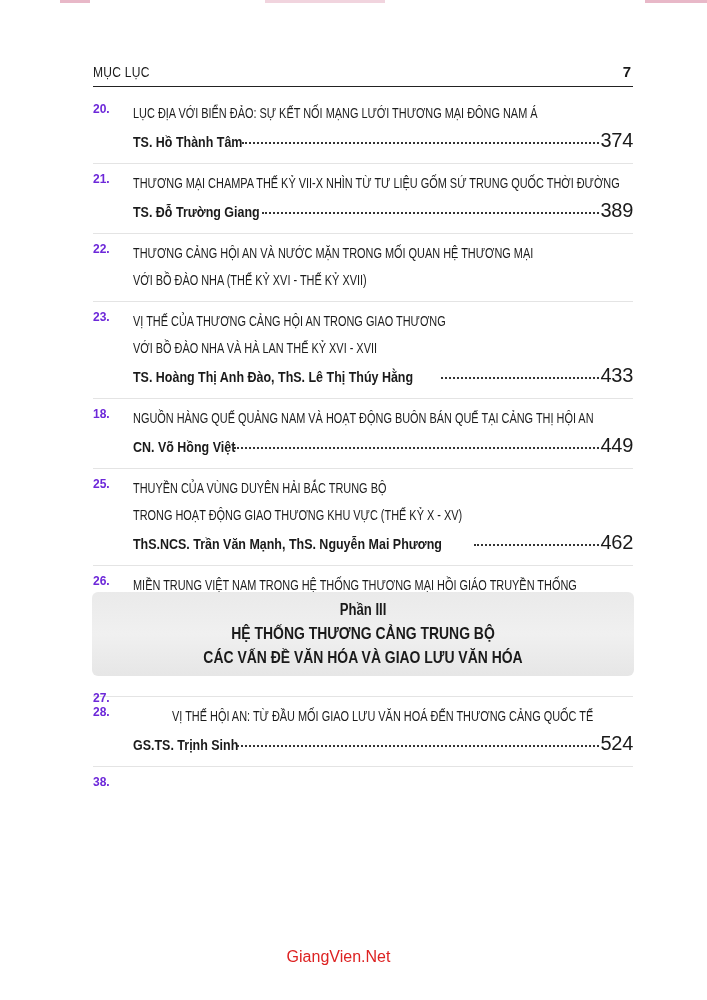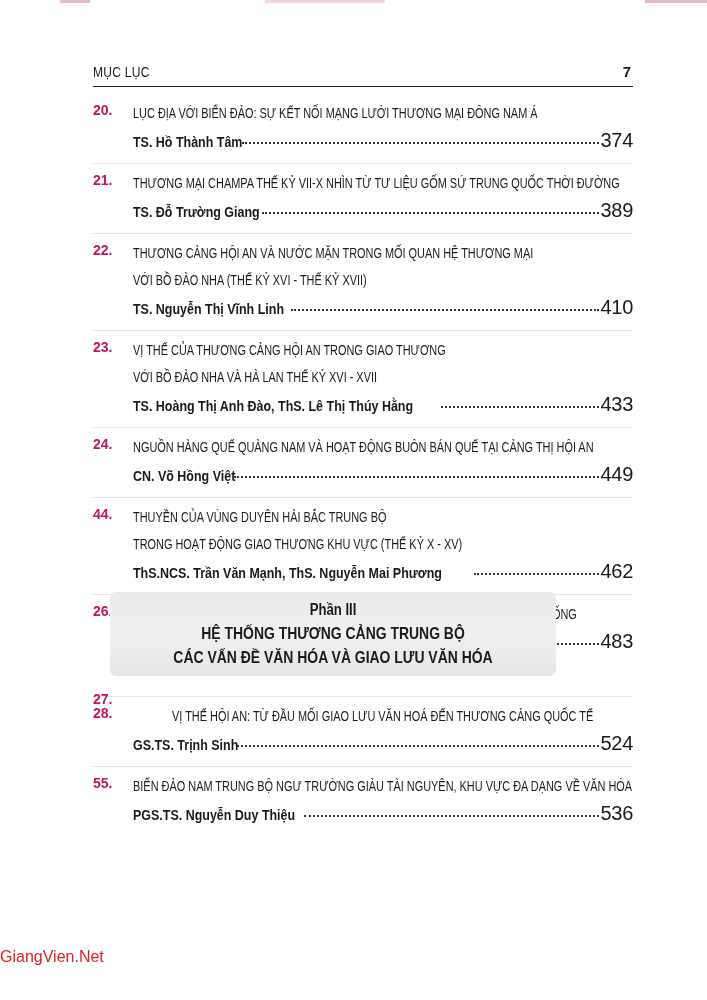--- a/index.html
+++ b/index.html
@@ -19,46 +19,46 @@
       position: absolute; left: 0; bottom: 6px; font-size: 14px; letter-spacing: .3px;
       font-family: "Liberation Sans Narrow", "Liberation Sans", sans-serif;
       transform: scaleX(.86); transform-origin: left bottom;
     }
     .header .pageno { position: absolute; right: 2px; bottom: 6px; font-size: 15px; font-weight: bold; }
 
     .entries { position: absolute; left: 93px; width: 540px; }
     .entry { position: relative; padding: 6px 0 7px 0; border-bottom: 1px solid #e4e4e4; }
     .entry:last-child { border-bottom: none; }
     .num {
-      position: absolute; left: 0; top: 8px; font-size: 14px; font-weight: bold; color: #be185d;
+      position: absolute; left: 0; top: 8px; font-size: 12px; font-weight: bold; color: #6d28d9;
     }
     .body { margin-left: 40px; }
     .tline {
       font-size: 14px; line-height: 27px; white-space: nowrap; color: #1c1c1c;
       transform: scaleX(.78); transform-origin: left center; width: 128%;
     }
     .aline {
       display: flex; align-items: baseline; font-size: 14.5px; font-weight: bold; line-height: 27px;
     }
     .aline .author { white-space: nowrap; transform: scaleX(.86); transform-origin: left center; margin-right: -4%; }
     .aline .dots {
       flex: 1; margin: 0 2px; border-bottom: 2px dotted #333; height: 0; position: relative; top: -3px;
     }
     .aline .pg { font-weight: normal; font-size: 20px; letter-spacing: -.3px; }
 
     .part {
-      position: absolute; left: 110px; top: 592px; width: 446px; height: 84px;
+      position: absolute; left: 92px; top: 592px; width: 542px; height: 84px;
       background: linear-gradient(#eaeaea, #f0f0f0 50%, #e6e6e6); border-radius: 6px;
       text-align: center; font-weight: bold;
     }
     .part div { line-height: 24px; font-size: 17px; transform: scaleX(.82); }
     .part .p1 { margin-top: 6px; font-size: 16px; }
 
     .watermark {
-      position: absolute; left: 0; width: 677px; top: 948px; text-align: left;
+      position: absolute; left: 0; width: 677px; top: 948px; text-align: center;
       color: #dd2222; font-size: 16px;
     }
   </style>
 </head>
 <body>
 
 <div class="edge-top l"></div>
 <div class="edge-top m"></div>
 <div class="edge-top r"></div>
 
@@ -88,52 +88,47 @@
       <span class="dots"></span>
       <span class="pg">389</span>
     </div>
       </div>
     </div>
     <div class="entry">
       <span class="num">22.</span>
       <div class="body">
         <div class="tline">THƯƠNG CẢNG HỘI AN VÀ NƯỚC MẶN TRONG MỐI QUAN HỆ THƯƠNG MẠI</div>
         <div class="tline">VỚI BỒ ĐÀO NHA (THẾ KỶ XVI - THẾ KỶ XVII)</div>
-        <div class="aline">
-      <span class="author">TS. Nguyễn Thị Vĩnh Linh</span>
-      <span class="dots"></span>
-      <span class="pg">410</span>
-    </div>
       </div>
     </div>
     <div class="entry">
       <span class="num">23.</span>
       <div class="body">
         <div class="tline">VỊ THẾ CỦA THƯƠNG CẢNG HỘI AN TRONG GIAO THƯƠNG</div>
         <div class="tline">VỚI BỒ ĐÀO NHA VÀ HÀ LAN THẾ KỶ XVI - XVII</div>
         <div class="aline">
       <span class="author">TS. Hoàng Thị Anh Đào, ThS. Lê Thị Thúy Hằng</span>
       <span class="dots"></span>
       <span class="pg">433</span>
     </div>
       </div>
     </div>
     <div class="entry">
-      <span class="num">24.</span>
+      <span class="num">18.</span>
       <div class="body">
         <div class="tline">NGUỒN HÀNG QUẾ QUẢNG NAM VÀ HOẠT ĐỘNG BUÔN BÁN QUẾ TẠI CẢNG THỊ HỘI AN</div>
         <div class="aline">
       <span class="author">CN. Võ Hồng Việt</span>
       <span class="dots"></span>
       <span class="pg">449</span>
     </div>
       </div>
     </div>
     <div class="entry">
-      <span class="num">44.</span>
+      <span class="num">25.</span>
       <div class="body">
         <div class="tline">THUYỀN CỦA VÙNG DUYÊN HẢI BẮC TRUNG BỘ</div>
         <div class="tline">TRONG HOẠT ĐỘNG GIAO THƯƠNG KHU VỰC (THẾ KỶ X - XV)</div>
         <div class="aline">
       <span class="author">ThS.NCS. Trần Văn Mạnh, ThS. Nguyễn Mai Phương</span>
       <span class="dots"></span>
       <span class="pg">462</span>
     </div>
       </div>
     </div>
@@ -165,25 +160,17 @@
       <div class="body">
         <div class="tline">VỊ THẾ HỘI AN: TỪ ĐẦU MỐI GIAO LƯU VĂN HOÁ ĐẾN THƯƠNG CẢNG QUỐC TẾ</div>
         <div class="aline">
       <span class="author">GS.TS. Trịnh Sinh</span>
       <span class="dots"></span>
       <span class="pg">524</span>
     </div>
       </div>
     </div>
     <div class="entry">
-      <span class="num">55.</span>
-      <div class="body">
-        <div class="tline">BIỂN ĐẢO NAM TRUNG BỘ NGƯ TRƯỜNG GIÀU TÀI NGUYÊN, KHU VỰC ĐA DẠNG VỀ VĂN HÓA</div>
-        <div class="aline">
-      <span class="author">PGS.TS. Nguyễn Duy Thiệu</span>
-      <span class="dots"></span>
-      <span class="pg">536</span>
-    </div>
-      </div>
+      <span class="num">38.</span>
     </div>
   </div>
 
 <div class="watermark">GiangVien.Net</div>
 
 </body></html>

